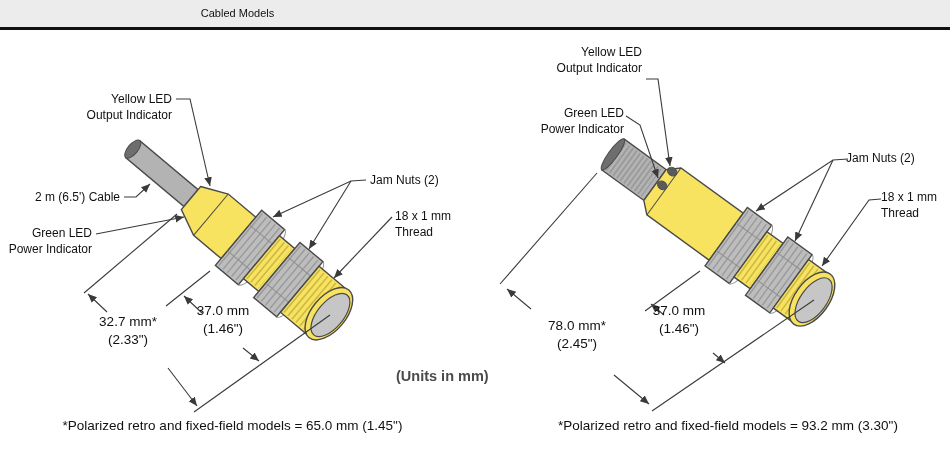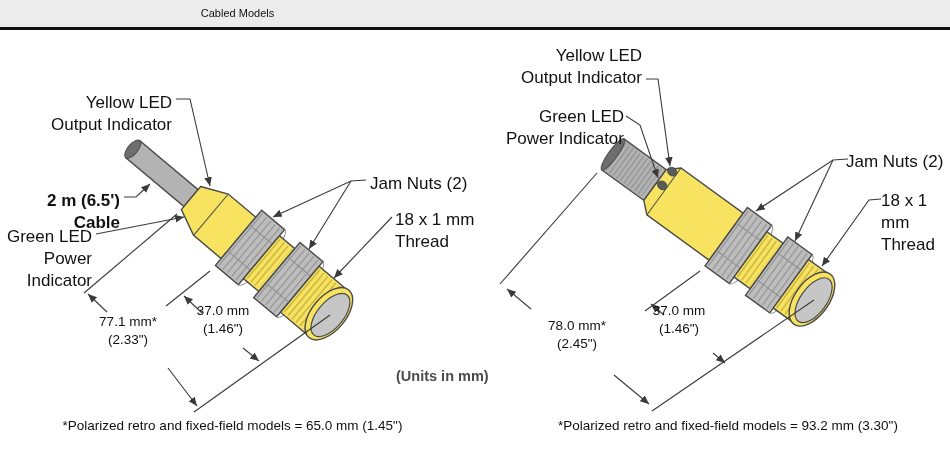--- a/index.html
+++ b/index.html
@@ -10,21 +10,21 @@
   .header{
     position:absolute;left:0;top:0;width:950px;height:27px;
     background:var(--header-bg,#ececec);border-bottom:3px solid var(--rule,#111);
     display:flex;
   }
   .header-title{
     width:475px;text-align:center;font-size:11px;line-height:26px;color:var(--text,#111);
   }
   svg.art{position:absolute;left:0;top:0;}
   .label{
-    position:absolute;font-size:17px;line-height:1.3;white-space:pre-line;color:var(--text,#111);
+    position:absolute;font-size:12px;line-height:1.3;white-space:pre-line;color:var(--text,#111);
   }
   .r{text-align:right;}
   .dim{
     position:absolute;font-size:13.5px;line-height:1.35;text-align:center;
     white-space:pre-line;color:var(--text,#111);
   }
   .footnote{
     position:absolute;font-size:13.5px;text-align:center;color:var(--text,#111);
   }
   .units{
@@ -143,27 +143,27 @@
     <line class="ln" x1="700" y1="271" x2="645" y2="311"></line>
     <line class="ln" x1="814" y1="300" x2="652" y2="411"></line>
     <line class="ln" x1="531" y1="309" x2="507" y2="289" marker-end="url(#arr)"></line>
     <line class="ln" x1="614" y1="375" x2="649" y2="404" marker-end="url(#arr)"></line>
     <line class="ln" x1="664" y1="315" x2="651" y2="304" marker-end="url(#arr)"></line>
     <line class="ln" x1="713" y1="353" x2="725" y2="363" marker-end="url(#arr)"></line>
   </svg>
 
   <div class="label r" style="left:50px;top:92px;width:122px;">Yellow LED
 Output Indicator</div>
-  <div class="label r" style="left:8px;top:190px;width:112px;font-weight:bold;">2 m (6.5') Cable</div>
+  <div class="label r" style="left:8px;top:190px;width:112px;">2 m (6.5') Cable</div>
   <div class="label r" style="left:0px;top:226px;width:92px;">Green LED
 Power Indicator</div>
   <div class="label" style="left:370px;top:173px;width:110px;">Jam Nuts (2)</div>
   <div class="label" style="left:395px;top:209px;width:80px;">18 x 1 mm
 Thread</div>
-  <div class="dim" style="left:85px;top:313px;width:86px;">77.1 mm*
+  <div class="dim" style="left:85px;top:313px;width:86px;">32.7 mm*
 (2.33")</div>
   <div class="dim" style="left:180px;top:302px;width:86px;">37.0 mm
 (1.46")</div>
   <div class="footnote" style="left:35px;top:418px;width:395px;">*Polarized retro and fixed-field models = 65.0 mm (1.45")</div>
 
   <div class="units" style="left:396px;top:368px;width:134px;">(Units in mm)</div>
 
   <div class="label r" style="left:520px;top:45px;width:122px;">Yellow LED
 Output Indicator</div>
   <div class="label r" style="left:505px;top:106px;width:119px;">Green LED

